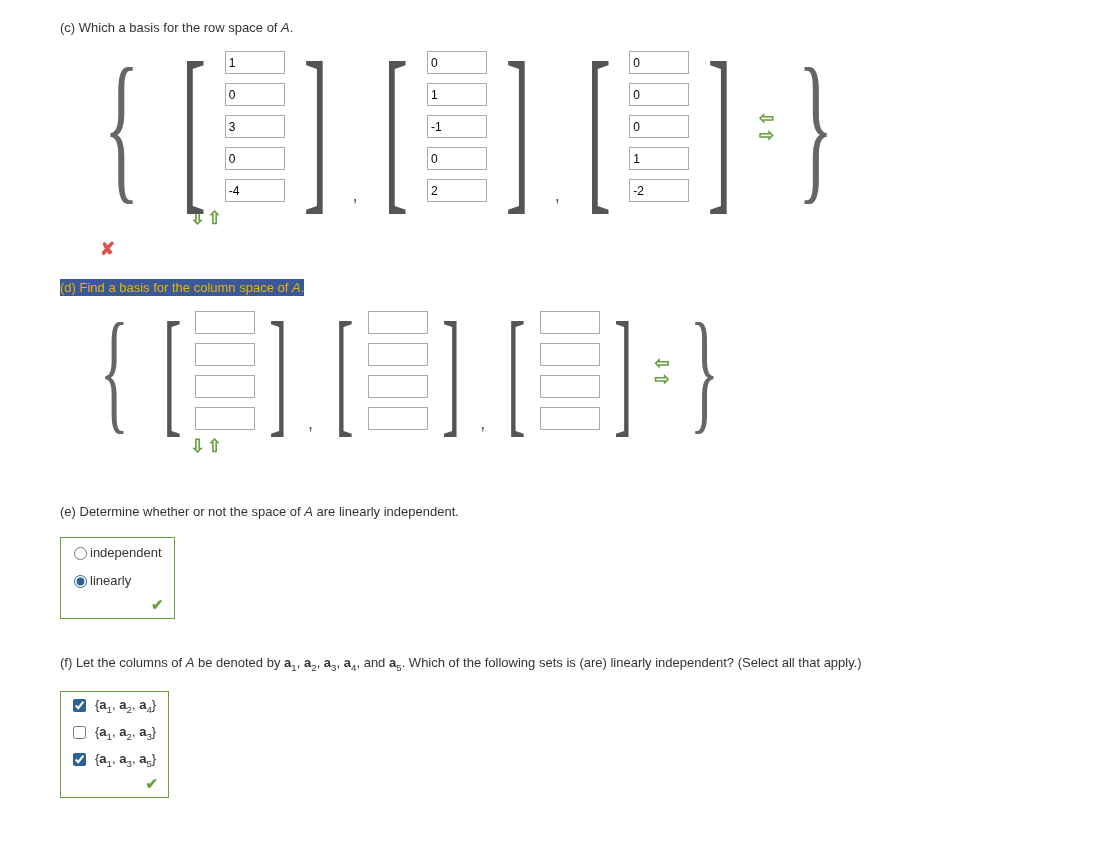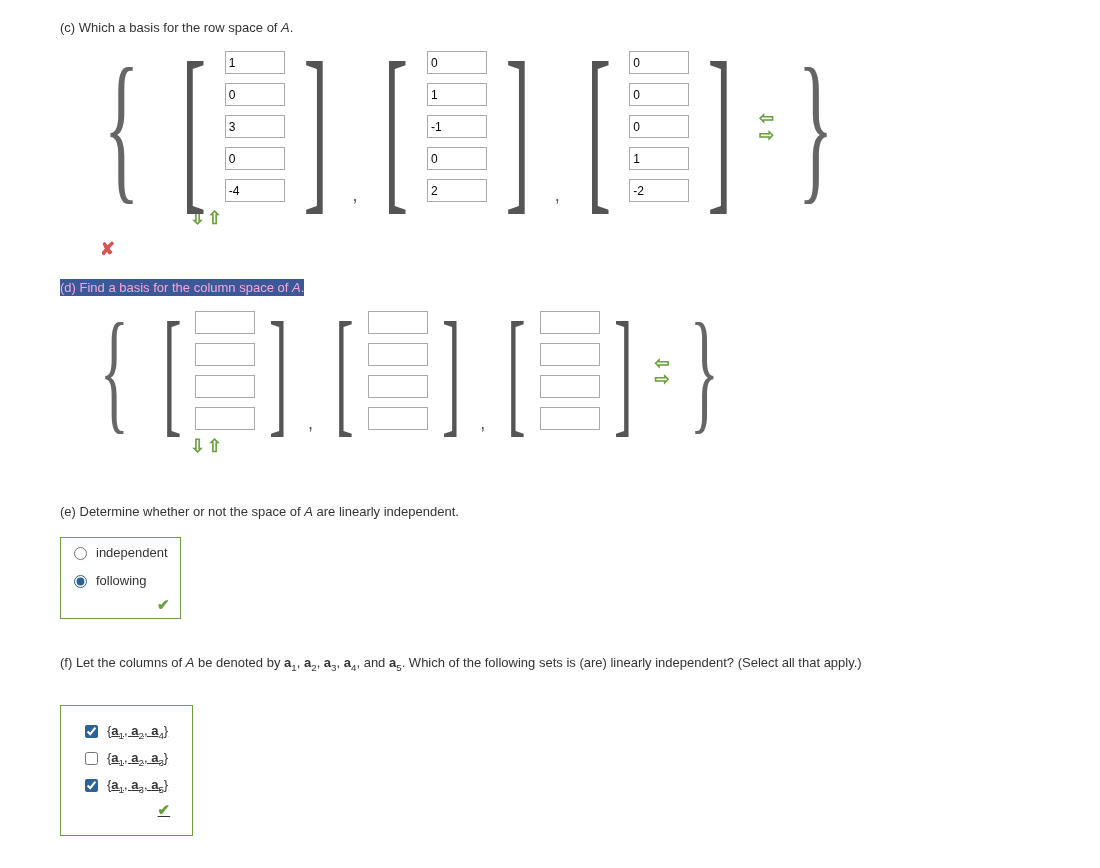--- a/index.html
+++ b/index.html
@@ -8,21 +8,21 @@
       color: #333;
       margin: 0;
       padding: 10px 60px;
     }
     .part-label {
       margin-bottom: 12px;
       margin-top: 10px;
     }
     .highlighted {
       background: #3b5998;
-      color: #f9a8d4;
+      color: #eab308;
       display: inline;
       padding: 1px 0;
     }
     .italic {
       font-style: italic;
     }
     .matrix-set {
       display: flex;
       align-items: center;
       margin: 8px 0 4px 20px;
@@ -115,32 +115,30 @@
     .radio-box {
       border: 1px solid #6a9e3f;
       display: inline-block;
       padding: 0;
       margin-top: 6px;
     }
     .radio-row {
       display: flex;
       align-items: center;
       padding: 6px 12px 6px 8px;
-      gap: 6px;
     }
     .radio-box .check-row {
       text-align: right;
       padding: 2px 10px 4px 0;
     }
     .cb-box {
       border: 1px solid #6a9e3f;
       display: inline-block;
-      padding: 12px;
-      margin-top: 20px;
-      text-decoration: underline;
+      padding: 0;
+      margin-top: 6px;
     }
     .cb-row {
       display: flex;
       align-items: center;
       padding: 4px 12px 4px 8px;
       gap: 6px;
     }
     .check-row {
       text-align: right;
       padding: 2px 10px 4px 0;
@@ -281,21 +279,21 @@
 <div class="part-label">
   <span>(e) Determine whether or not the space of </span><span class="italic">A</span><span> are linearly independent.</span>
 </div>
 <div class="radio-box">
   <div class="radio-row">
     <input type="radio" name="e" style="">
     <span>independent</span>
   </div>
   <div class="radio-row">
     <input type="radio" name="e" checked="" style="">
-    <span>following</span>
+    <span>linearly</span>
   </div>
   <div class="check-row"><span class="green-check">✔</span></div>
 </div>
 
 <div style="height:26px"></div>
 
 
 <div class="part-label">
   <span>(f) Let the columns of </span><span class="italic">A</span><span> be denoted by </span><span><span class="bold-a">a</span><span class="sub">1</span>, <span class="bold-a">a</span><span class="sub">2</span>, <span class="bold-a">a</span><span class="sub">3</span>, <span class="bold-a">a</span><span class="sub">4</span>, and <span class="bold-a">a</span><span class="sub">5</span></span><span>. Which of the following sets is (are) linearly independent? (Select all that apply.)</span>
 </div>

